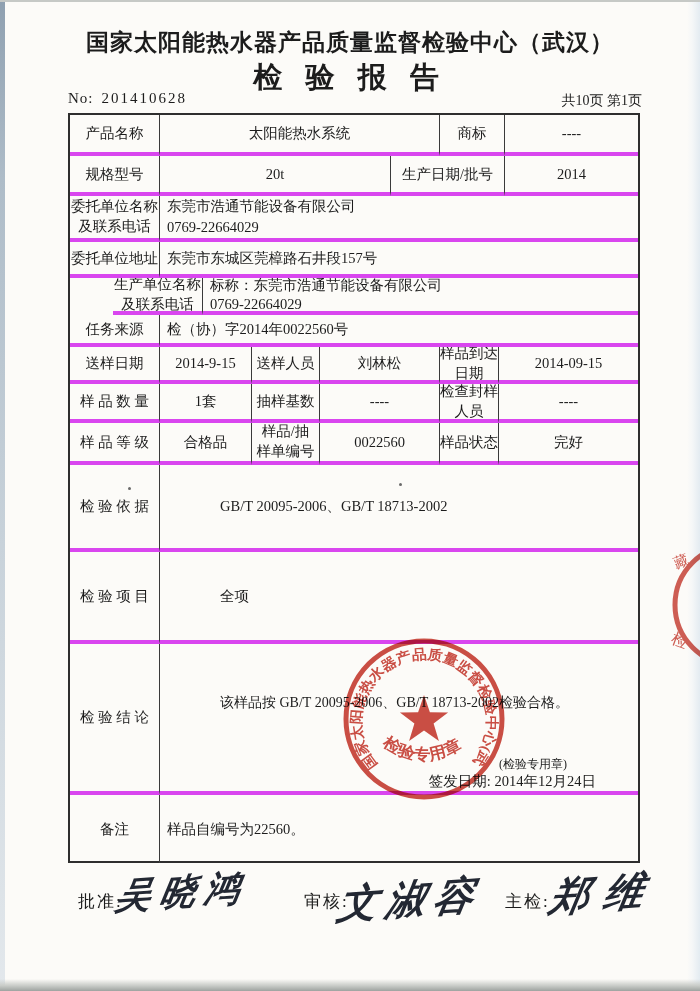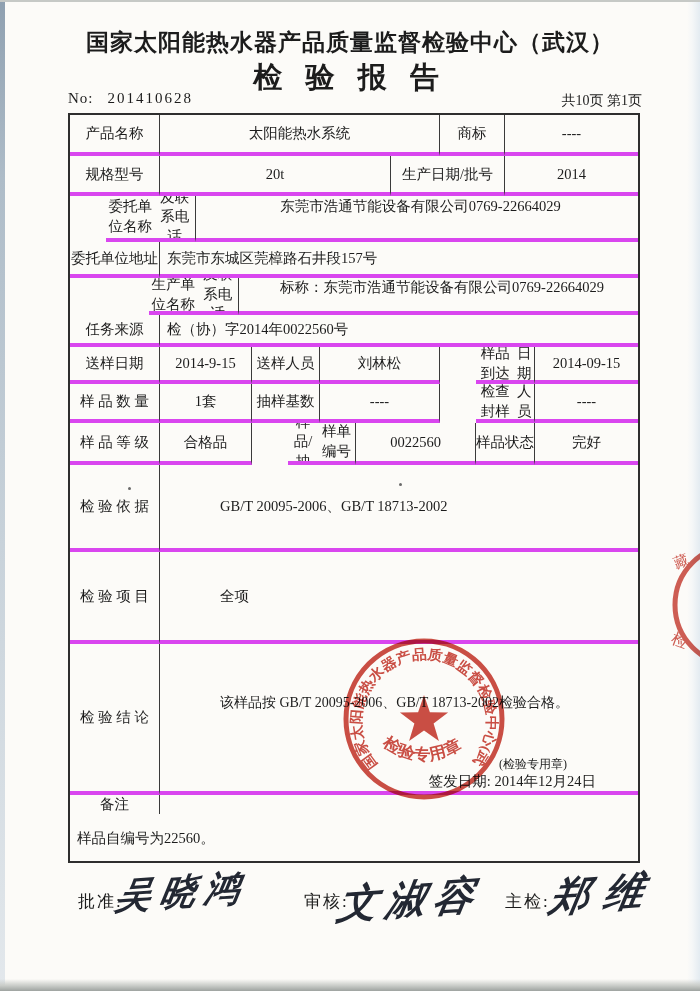--- a/index.html
+++ b/index.html
@@ -12,36 +12,36 @@
      background:linear-gradient(270deg,#e3ebf1 0%,rgba(240,244,247,0.6) 60%,rgba(250,250,248,0) 100%);}
   .edge-bottom{position:absolute;left:0;bottom:0;width:100%;height:12px;
      background:linear-gradient(180deg,rgba(220,220,216,0) 0%,#c9ccc8 55%,#9ea3a0 100%);}
   .edge-top{position:absolute;left:0;top:0;width:100%;height:2px;background:#c6c9c6;}
 
   .center-name{position:absolute;top:27px;left:0;width:100%;text-align:center;
      font-size:23px;font-weight:bold;letter-spacing:1px;}
   .report-title{position:absolute;top:58px;left:0;width:100%;text-align:center;
      font-size:29px;font-weight:bold;letter-spacing:8px;}
   .no-line{position:absolute;top:90px;left:68px;font-size:15px;letter-spacing:1px;}
-  .no-line .no-val{margin-left:14px;letter-spacing:2px;}
+  .no-line .no-val{margin-left:8px;letter-spacing:2px;}
   .pagination{position:absolute;top:92px;right:58px;font-size:14px;}
 
   
   .tbl{position:absolute;left:68px;top:113px;width:572px;height:750px;
        border:2px solid #2e2e2e;box-sizing:border-box;background:transparent;}
   .row{display:flex;width:100%;box-sizing:border-box;}
   .c{box-sizing:border-box;border-right:1px solid #3a3a3a;border-bottom:4px solid #d946ef;
      display:flex;align-items:center;justify-content:center;text-align:center;
      font-size:14.5px;overflow:hidden;}
   .c.last{border-right:none;}
   .row.bottom .c{border-bottom:none;}
   .c.lab{font-weight:bold;font-weight:normal;}
-  .c.twoline{line-height:1.35;justify-content:center;margin-left:36px;}
+  .c.twoline{flex-direction:column;line-height:1.35;justify-content:center;}
   .c.left{justify-content:flex-start;text-align:left;padding-left:7px;}
-  .c.leftcol{flex-direction:row;align-items:flex-start;justify-content:center;
+  .c.leftcol{flex-direction:column;align-items:flex-start;justify-content:center;
      text-align:left;padding-left:7px;line-height:1.45;}
   .c.pad60{padding-left:60px;}
   .w-lab{width:90px;flex:none;}
   .grow{flex:1 1 auto;}
 
   .concl{position:relative;display:block;}
   .concl .line1{position:absolute;left:60px;top:50px;font-size:14px;}
   .concl .sealnote{position:absolute;right:71px;top:104px;font-size:12px;margin-top:8px;}
   .concl .issue{position:absolute;right:42px;top:128px;font-size:14.5px;}
 
@@ -171,21 +171,21 @@
 
     <div class="row" style="height:151px;">
       <div class="c lab w-lab">检 验 结 论</div>
       <div class="c last grow concl">
         <span class="line1">该样品按 GB/T 20095-2006、GB/T 18713-2002检验合格。</span>
         <span class="sealnote">(检验专用章)</span>
         <span class="issue">签发日期: 2014年12月24日</span>
       </div>
     </div>
 
-    <div class="row bottom" style="height:68px;flex-direction:column;">
+    <div class="row bottom" style="height:68px;">
       <div class="c lab w-lab">备注</div>
       <div class="c last grow left">样品自编号为22560。</div>
     </div>
   </div>
 
   <svg class="stamp" viewBox="0 0 172 172">
     <circle cx="86" cy="86" r="78" fill="none" stroke="#c5352a" stroke-width="5"></circle>
     <defs>
       <path id="ringpath" d="M 39.9,131.9 A 63,63 0 1 1 132.1,131.9"></path>
       <path id="arcbottom" d="M 44,112 Q 86,142 128,112"></path>

